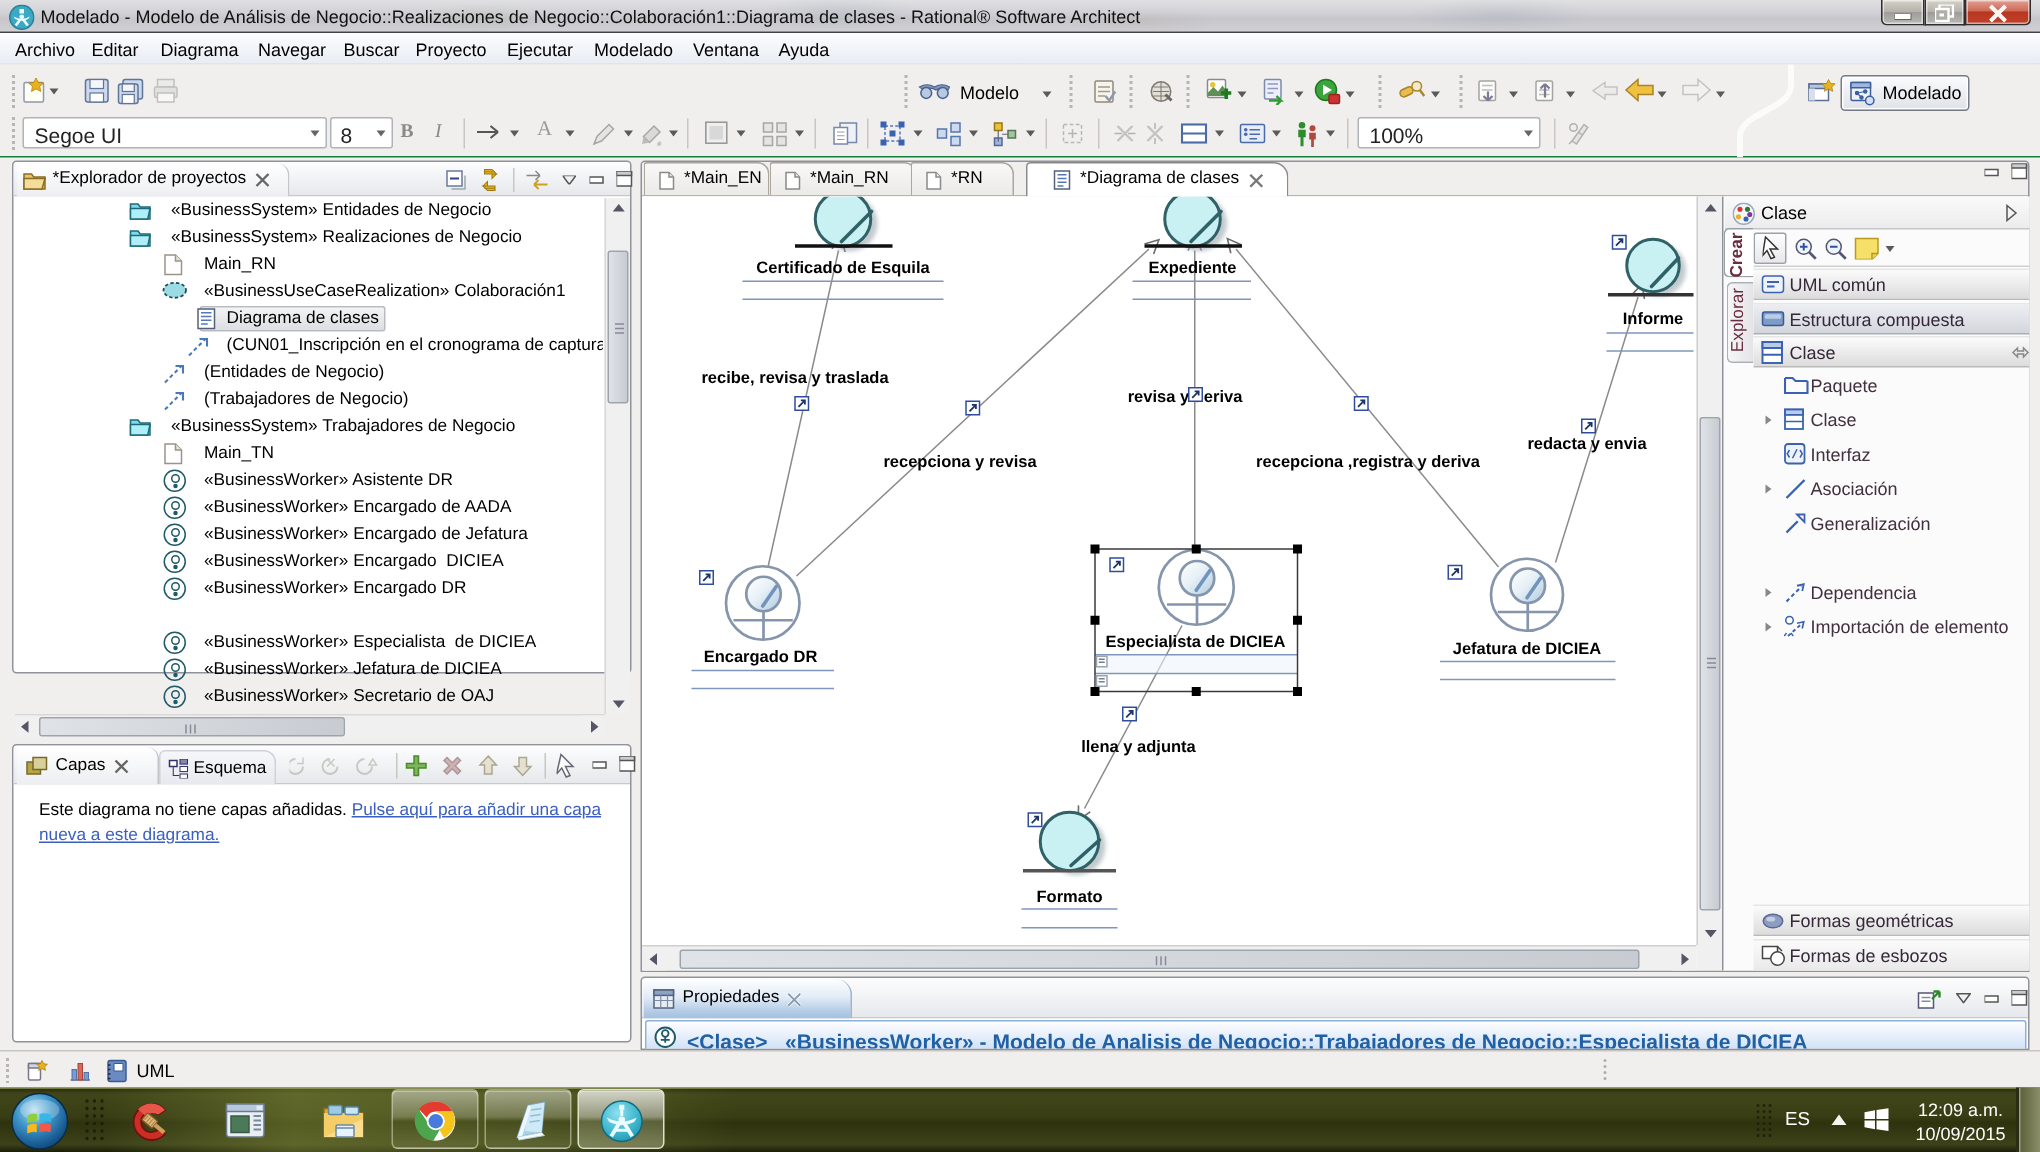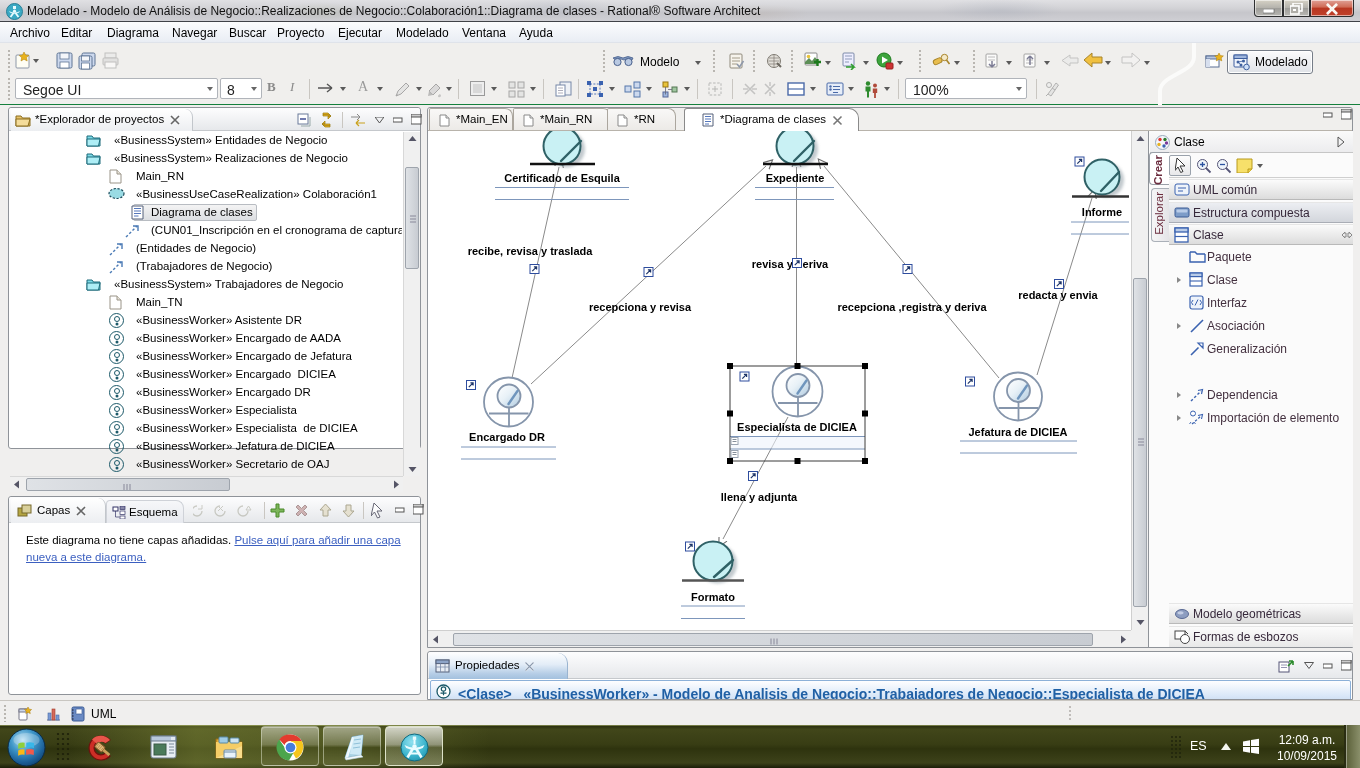--- a/index.html
+++ b/index.html
@@ -485,24 +485,20 @@
           <span class="ticon wk"></span>
           <span class="tlab" style="left:126px">«BusinessWorker» Encargado de Jefatura</span>
         </div>
       <div class="trow" style="top:252px">
           <span class="ticon wk"></span>
           <span class="tlab" style="left:126px">«BusinessWorker» Encargado DR</span>
         </div>
       <div class="trow" style="top:234px">
           <span class="ticon wk"></span>
           <span class="tlab" style="left:126px">«BusinessWorker» Encargado&nbsp; DICIEA</span>
-        </div>
-      <div class="trow" style="top:270px">
-          <span class="ticon wk"></span>
-          <span class="tlab" style="left:126px">«BusinessWorker» Especialista</span>
         </div>
       <div class="trow" style="top:288px">
           <span class="ticon wk"></span>
           <span class="tlab" style="left:126px">«BusinessWorker» Especialista&nbsp; de DICIEA</span>
         </div>
       <div class="trow" style="top:306px">
           <span class="ticon wk"></span>
           <span class="tlab" style="left:126px">«BusinessWorker» Jefatura de DICIEA</span>
         </div>
       <div class="trow" style="top:324px">
@@ -927,21 +923,21 @@
             <path d="M2 12 l-1.5 2 M5 12 l1.5 2" stroke="#3a62b0" stroke-width=".9"></path>
           </svg>
         <span class="plab">Importación de elemento</span>
       </div>
 
       <div class="drawer" style="top:472px">
         <svg class="dico" width="17" height="16" viewBox="0 0 17 16">
             <ellipse cx="8" cy="8" rx="6.5" ry="4.5" fill="#8d9dc0" stroke="#5a6a94"></ellipse>
             <ellipse cx="6.5" cy="6.8" rx="3" ry="1.6" fill="#c3cde4"></ellipse>
           </svg>
-        <span class="dlab">Modelo geométricas</span>
+        <span class="dlab">Formas geométricas</span>
       </div>
       <div class="drawer" style="top:495px;height:36px">
         <svg class="dico" width="17" height="16" viewBox="0 0 17 16">
             <rect x="1" y="2" width="10" height="8" fill="#fff" stroke="#444"></rect>
             <circle cx="11" cy="10" r="4.5" fill="#fff" stroke="#444"></circle>
             <path d="M11 2 l3 3" stroke="#444"></path>
           </svg>
         <span class="dlab">Formas de esbozos</span>
       </div>
     </div>

